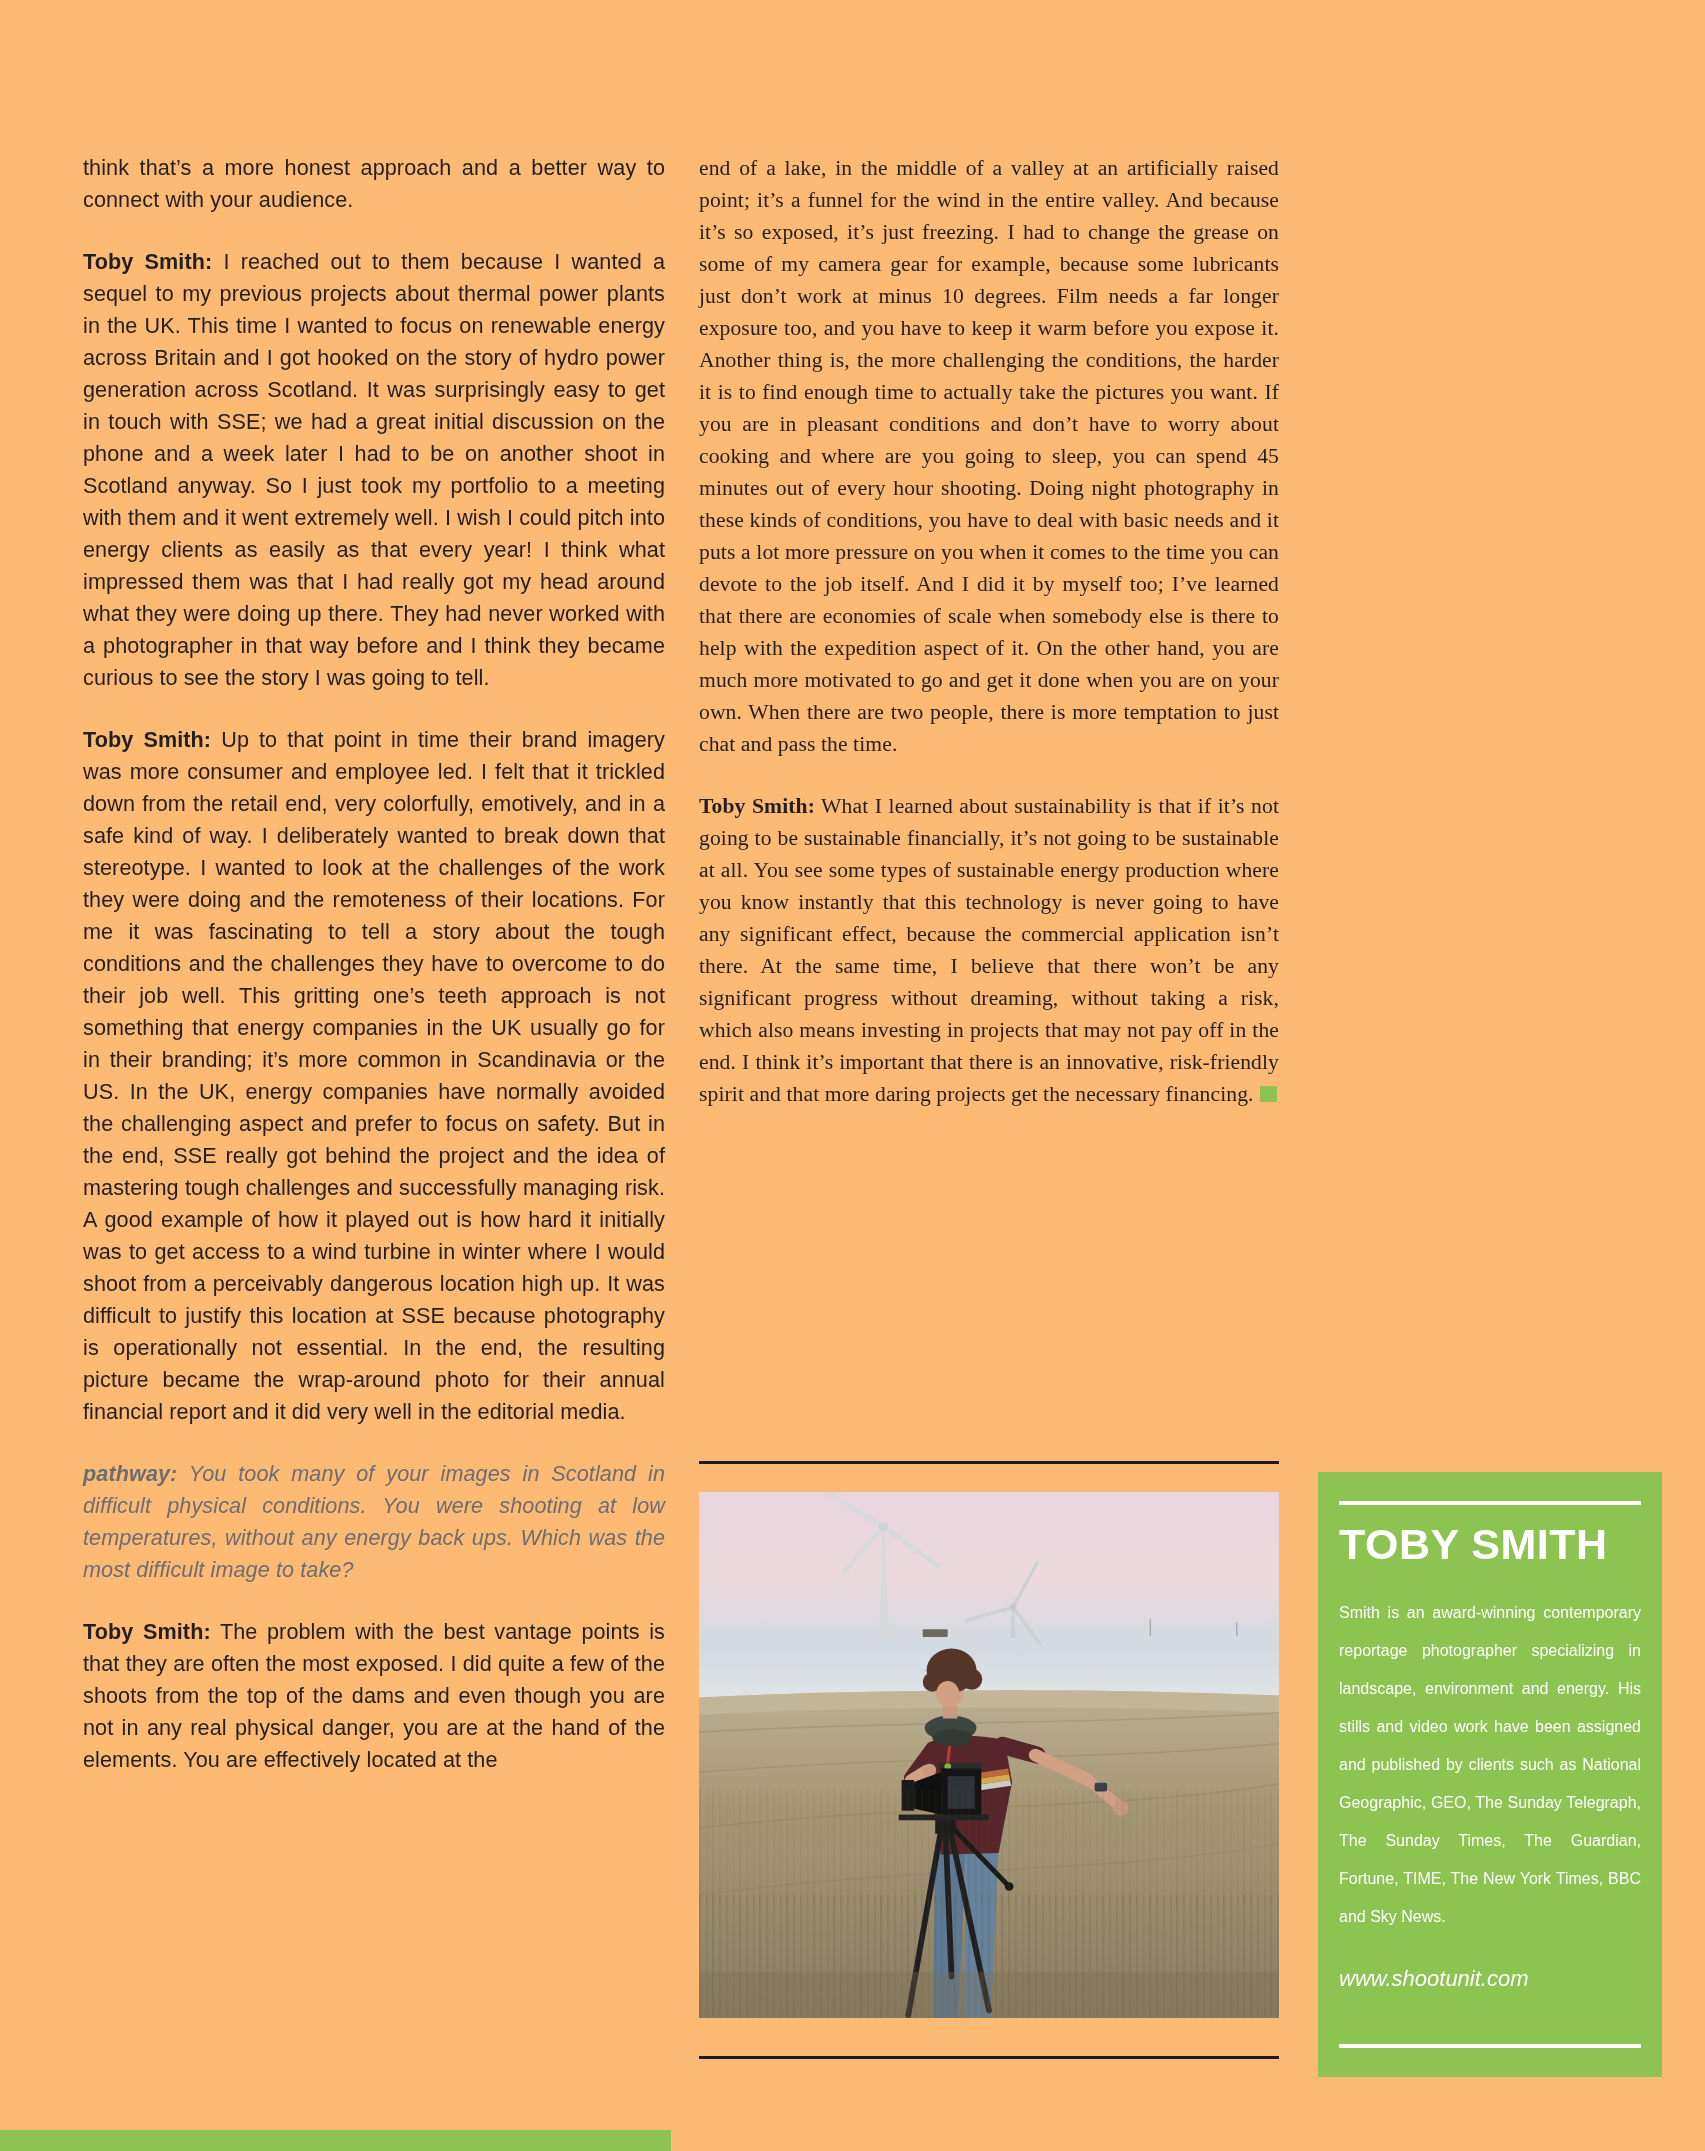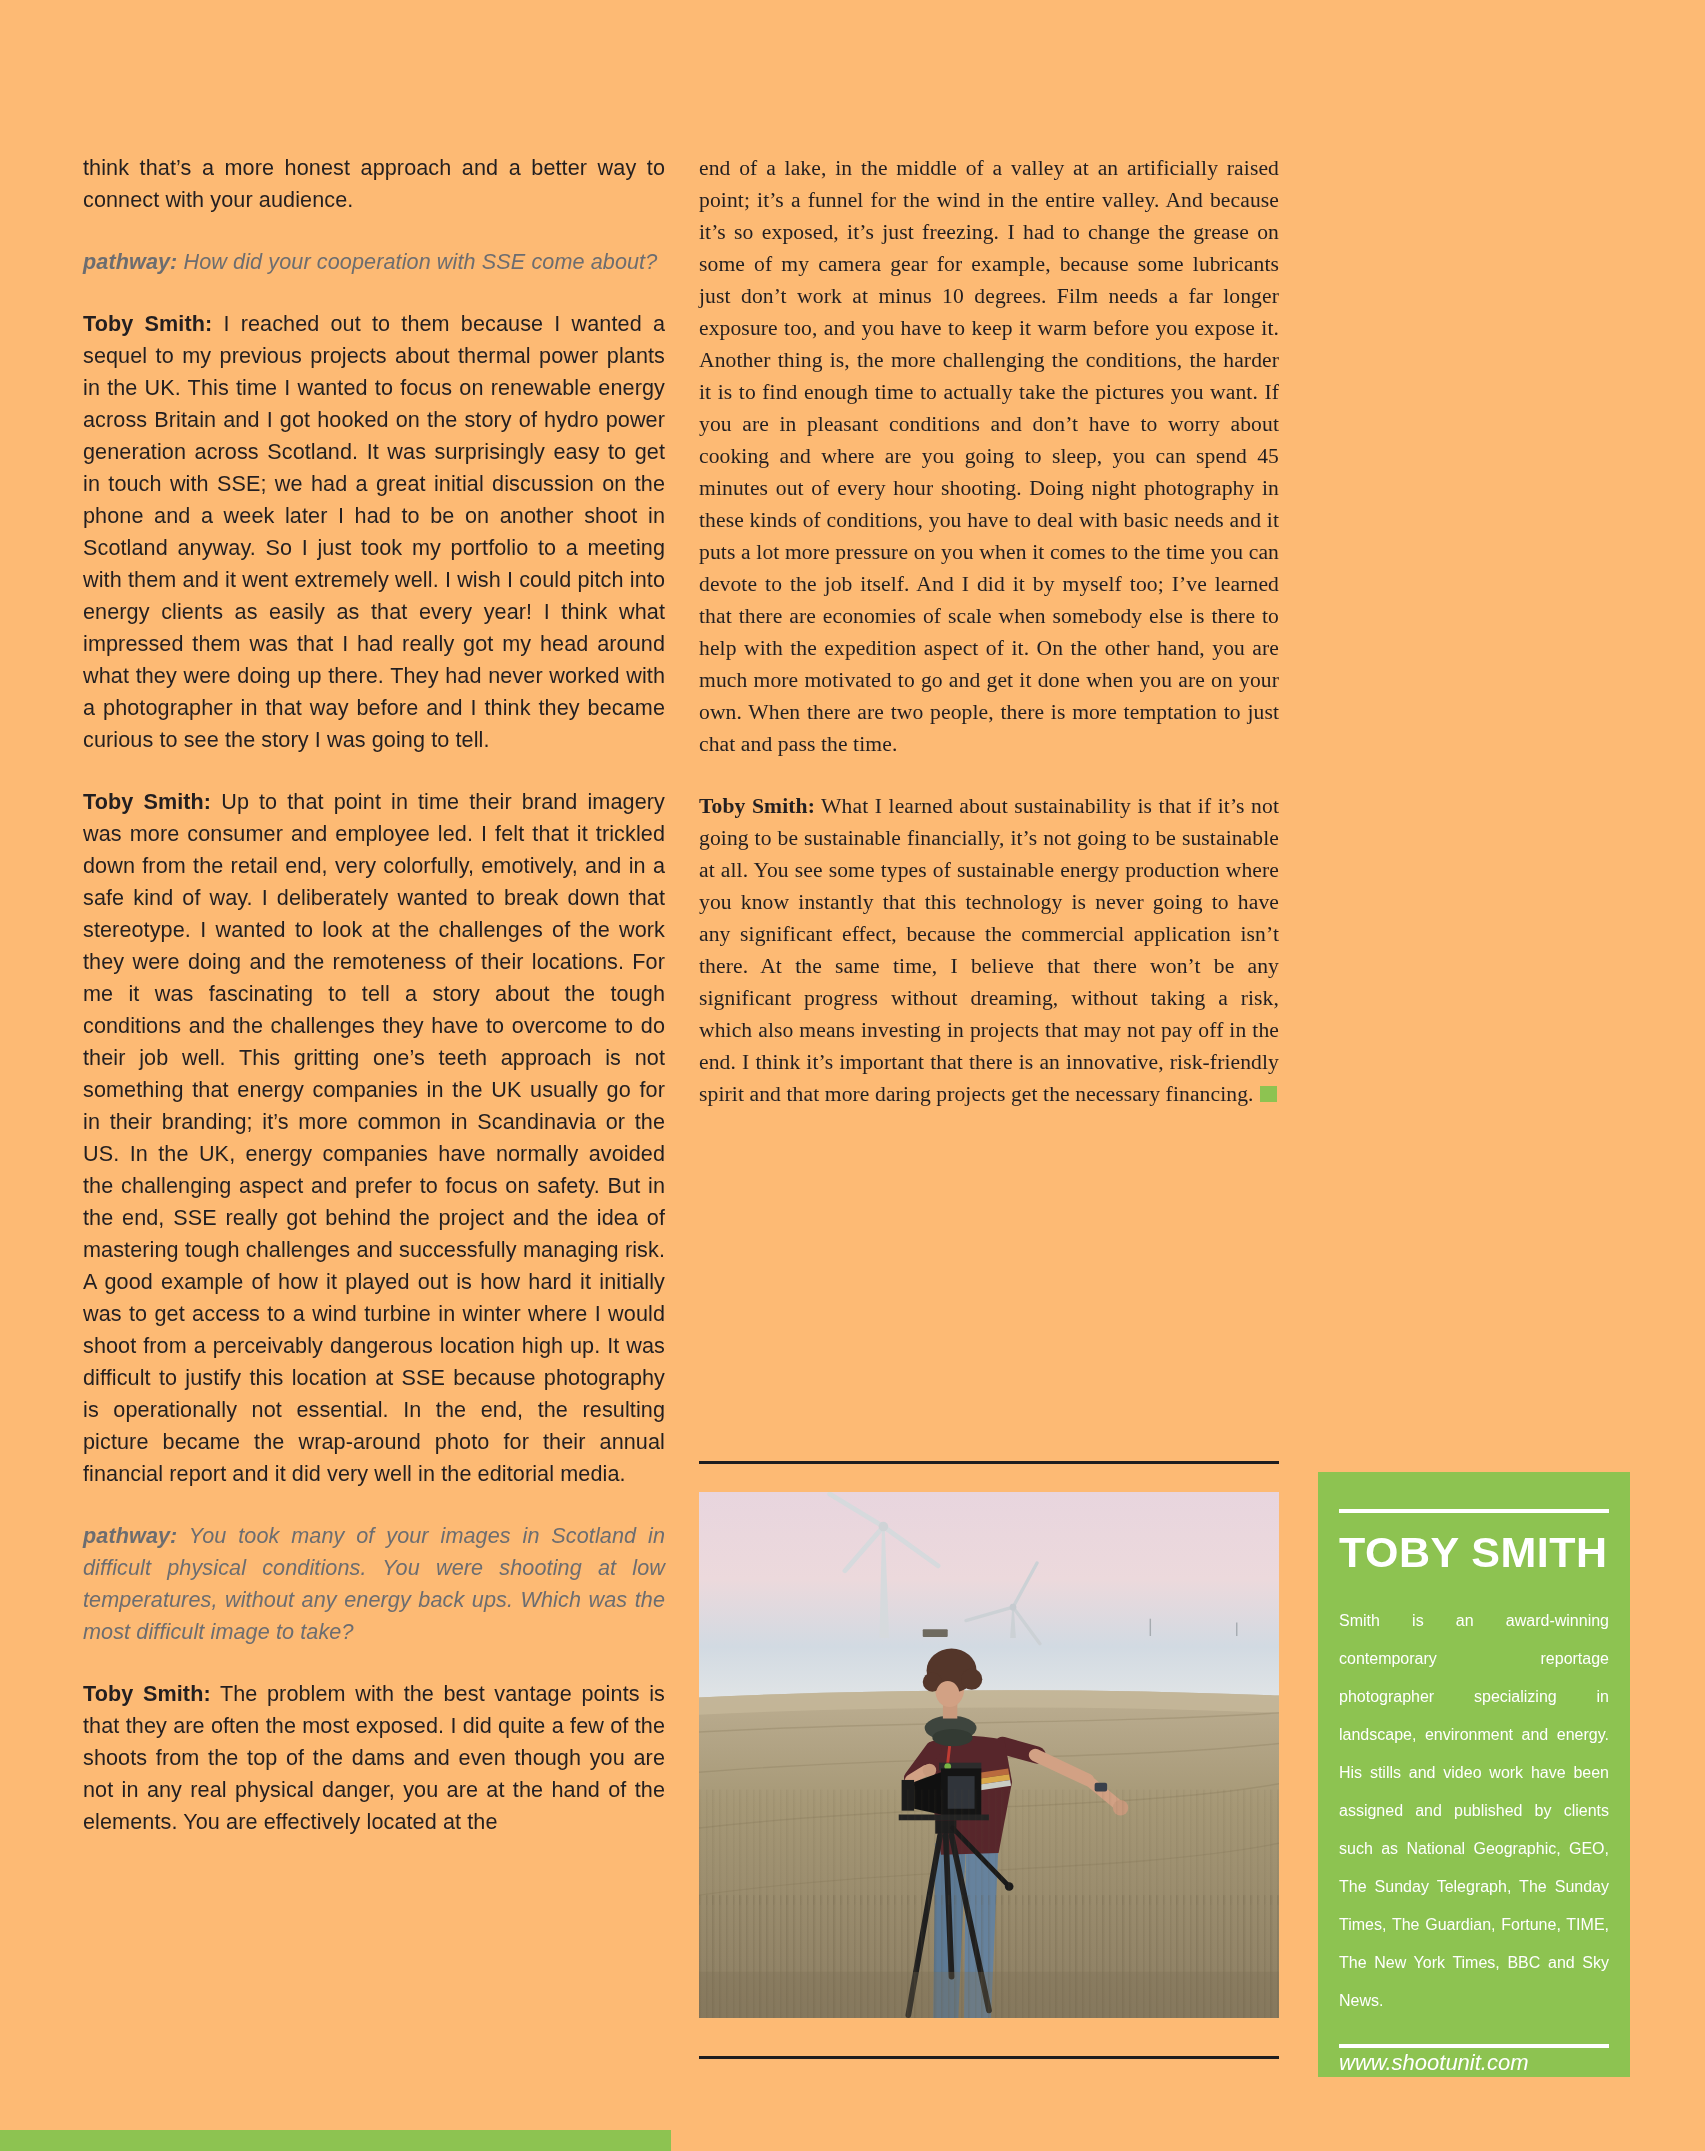--- a/index.html
+++ b/index.html
@@ -25,22 +25,22 @@
   }
   .rule{position:absolute;left:699px;width:580px;height:2.9px;background:#1d1d1f;}
   #rule-top{top:1461px;}
   #rule-bottom{top:2056px;}
   .photo{
     position:absolute;left:699px;top:1492px;width:580px;height:526px;
     margin:0;padding:0;
   }
   .photo svg{display:block;width:100%;height:100%;}
   .bio{
-    position:absolute;left:1318px;top:1472px;width:312px;height:605px;
-    background:#8dc351;color:#ffffff;box-sizing:border-box;padding:8px 21px;
+    position:absolute;left:1318px;top:1472px;width:344px;height:605px;
+    background:#8dc351;color:#ffffff;box-sizing:border-box;padding:0 21px;
   }
   .bio-rule{height:3.8px;background:#ffffff;}
   #bio-rule-top{margin-top:29px;}
   #bio-rule-bottom{position:absolute;left:21px;right:21px;bottom:29px;}
   .bio-title{
     font-size:43px;font-weight:bold;letter-spacing:0.5px;
     margin:16.3px 0 0 0;line-height:1.1;
   }
   .bio-text{
     margin-top:26px;font-size:16px;line-height:38px;text-align:justify;
@@ -50,21 +50,20 @@
     position:absolute;left:0;top:2130px;width:671px;height:22px;background:#8dc351;
   }
 </style>
 </head>
 <body>
 
 <div class="page">
 
   <div class="col" id="col-left">
     <p><span>think that’s a more honest approach and a better way to connect with your audience.</span></p>
-    <p class="question"><span class="q-label">pathway:</span> <span>How did your cooperation with SSE come about?</span></p>
     <p><span class="a-label">Toby Smith:</span> <span>I reached out to them because I wanted a sequel to my previous projects about thermal power plants in the UK. This time I wanted to focus on renewable energy across Britain and I got hooked on the story of hydro power generation across Scotland. It was surprisingly easy to get in touch with SSE; we had a great initial discussion on the phone and a week later I had to be on another shoot in Scotland anyway. So I just took my portfolio to a meeting with them and it went extremely well. I wish I could pitch into energy clients as easily as that every year! I think what impressed them was that I had really got my head around what they were doing up there. They had never worked with a photographer in that way before and I think they became curious to see the story I was going to tell.</span></p>
     <p><span class="a-label">Toby Smith:</span> <span>Up to that point in time their brand imagery was more consumer and employee led. I felt that it trickled down from the retail end, very colorfully, emotively, and in a safe kind of way. I deliberately wanted to break down that stereotype. I wanted to look at the challenges of the work they were doing and the remoteness of their locations. For me it was fascinating to tell a story about the tough conditions and the challenges they have to overcome to do their job well. This gritting one’s teeth approach is not something that energy companies in the UK usually go for in their branding; it’s more common in Scandinavia or the US. In the UK, energy companies have normally avoided the challenging aspect and prefer to focus on safety. But in the end, SSE really got behind the project and the idea of mastering tough challenges and successfully managing risk. A good example of how it played out is how hard it initially was to get access to a wind turbine in winter where I would shoot from a perceivably dangerous location high up. It was difficult to justify this location at SSE because photography is operationally not essential. In the end, the resulting picture became the wrap-around photo for their annual financial report and it did very well in the editorial media.</span></p>
     <p class="question"><span class="q-label">pathway:</span> <span>You took many of your images in Scotland in difficult physical conditions. You were shooting at low temperatures, without any energy back ups. Which was the most difficult image to take?</span></p>
     <p><span class="a-label">Toby Smith:</span> <span>The problem with the best vantage points is that they are often the most exposed. I did quite a few of the shoots from the top of the dams and even though you are not in any real physical danger, you are at the hand of the elements. You are effectively located at the</span></p>
   </div>
 
   <div class="col" id="col-right">
     <p><span>end of a lake, in the middle of a valley at an artificially raised point; it’s a funnel for the wind in the entire valley. And because it’s so exposed, it’s just freezing. I had to change the grease on some of my camera gear for example, because some lubricants just don’t work at minus 10 degrees. Film needs a far longer exposure too, and you have to keep it warm before you expose it. Another thing is, the more challenging the conditions, the harder it is to find enough time to actually take the pictures you want. If you are in pleasant conditions and don’t have to worry about cooking and where are you going to sleep, you can spend 45 minutes out of every hour shooting. Doing night photography in these kinds of conditions, you have to deal with basic needs and it puts a lot more pressure on you when it comes to the time you can devote to the job itself. And I did it by myself too; I’ve learned that there are economies of scale when somebody else is there to help with the expedition aspect of it. On the other hand, you are much more motivated to go and get it done when you are on your own. When there are two people, there is more temptation to just chat and pass the time.</span></p>
     <p><span class="a-label">Toby Smith:</span> <span>What I learned about sustainability is that if it’s not going to be sustainable financially, it’s not going to be sustainable at all. You see some types of sustainable energy production where you know instantly that this technology is never going to have any significant effect, because the commercial application isn’t there. At the same time, I believe that there won’t be any significant progress without dreaming, without taking a risk, which also means investing in projects that may not pay off in the end. I think it’s important that there is an innovative, risk-friendly spirit and that more daring projects get the necessary financing.</span><span class="end-square"></span></p>
   </div>

